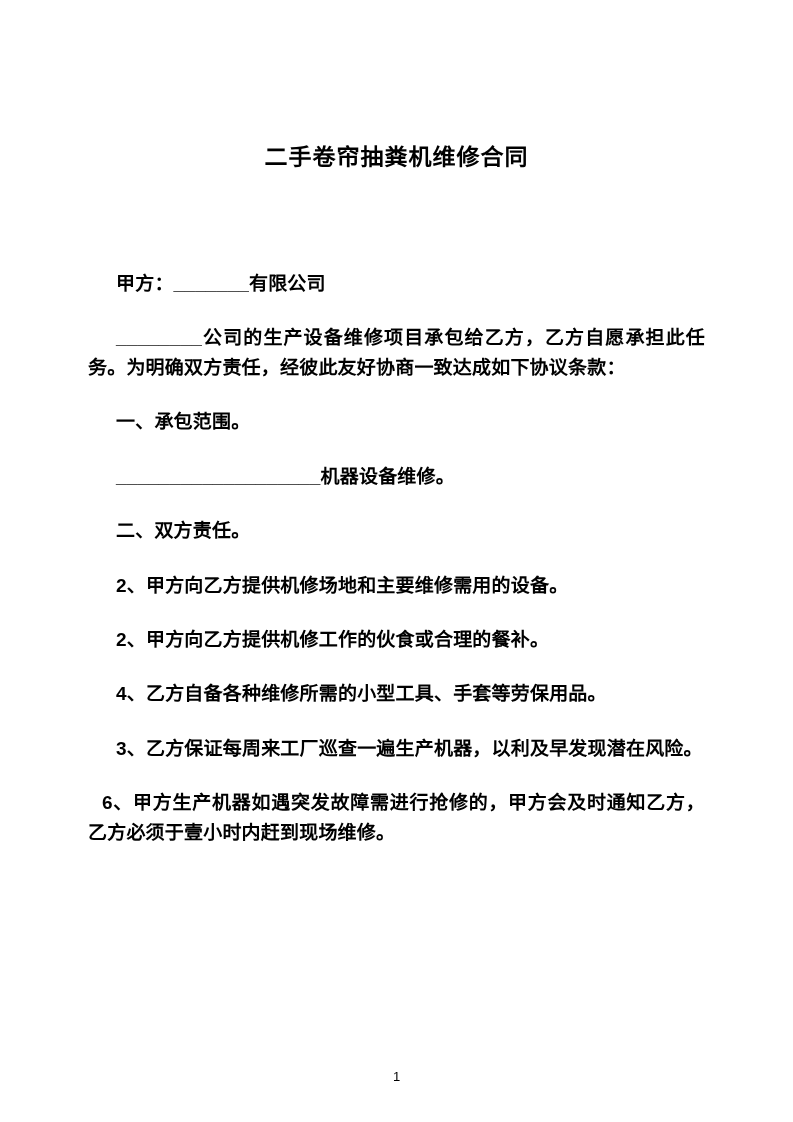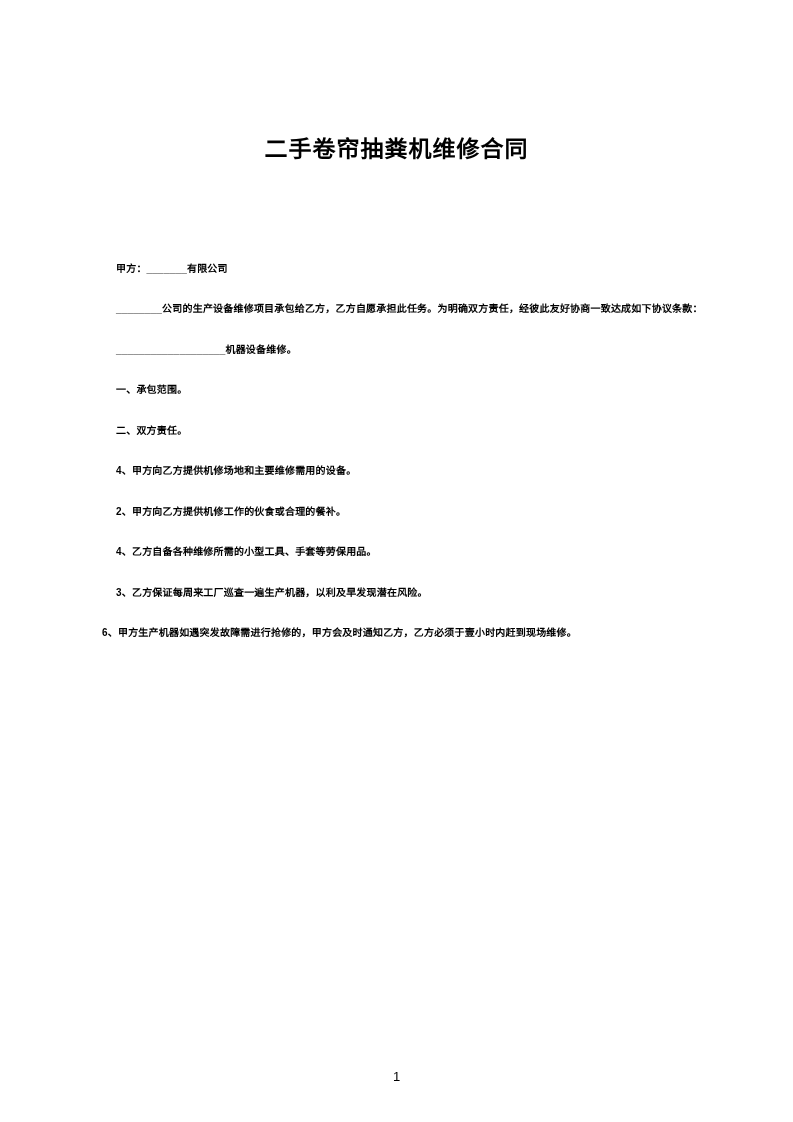--- a/index.html
+++ b/index.html
@@ -12,39 +12,39 @@
     height: 1122px;
     font-family: "Liberation Sans", "DejaVu Sans", sans-serif;
     color: #000000;
     position: relative;
     overflow: hidden;
   }
   .page {
     box-sizing: border-box;
     width: 793px;
     height: 1122px;
-    padding: 0;
+    padding: 8px;
     position: relative;
   }
   .doc-title {
     text-align: center;
     font-size: 23px;
     font-weight: bold;
     letter-spacing: 1px;
     margin: 0;
     padding-top: 135px;
     line-height: 1.3;
   }
   .body-block {
     margin: 0 auto;
     width: 617px;
     padding-top: 96px;
   }
   p.para {
-    font-size: 10px;
+    font-size: 19px;
     line-height: 1.55;
     margin: 0 0 25px 0;
     text-align: justify;
     text-justify: inter-ideograph;
     font-weight: bold;
     letter-spacing: 0.2px;
   }
   p.indent1 {
     text-indent: 28px;
   }
@@ -64,24 +64,24 @@
 </head>
 <body>
 
 <div class="page">
 
   <h1 class="doc-title">二手卷帘抽粪机维修合同</h1>
 
   <div class="body-block">
     <p class="para indent1">甲方：_______有限公司</p>
     <p class="para indent1">________公司的生产设备维修项目承包给乙方，乙方自愿承担此任务。为明确双方责任，经彼此友好协商一致达成如下协议条款：</p>
+    <p class="para indent1">一、承包范围。</p>
     <p class="para indent1">___________________机器设备维修。</p>
-    <p class="para indent1">一、承包范围。</p>
     <p class="para indent1">二、双方责任。</p>
-    <p class="para indent1">4、甲方向乙方提供机修场地和主要维修需用的设备。</p>
+    <p class="para indent1">2、甲方向乙方提供机修场地和主要维修需用的设备。</p>
     <p class="para indent1">2、甲方向乙方提供机修工作的伙食或合理的餐补。</p>
     <p class="para indent1">4、乙方自备各种维修所需的小型工具、手套等劳保用品。</p>
     <p class="para indent1">3、乙方保证每周来工厂巡查一遍生产机器，以利及早发现潜在风险。</p>
     <p class="para indent-small">6、甲方生产机器如遇突发故障需进行抢修的，甲方会及时通知乙方，乙方必须于壹小时内赶到现场维修。</p>
   </div>
 
   <div class="page-number">1</div>
 
 </div>
 

